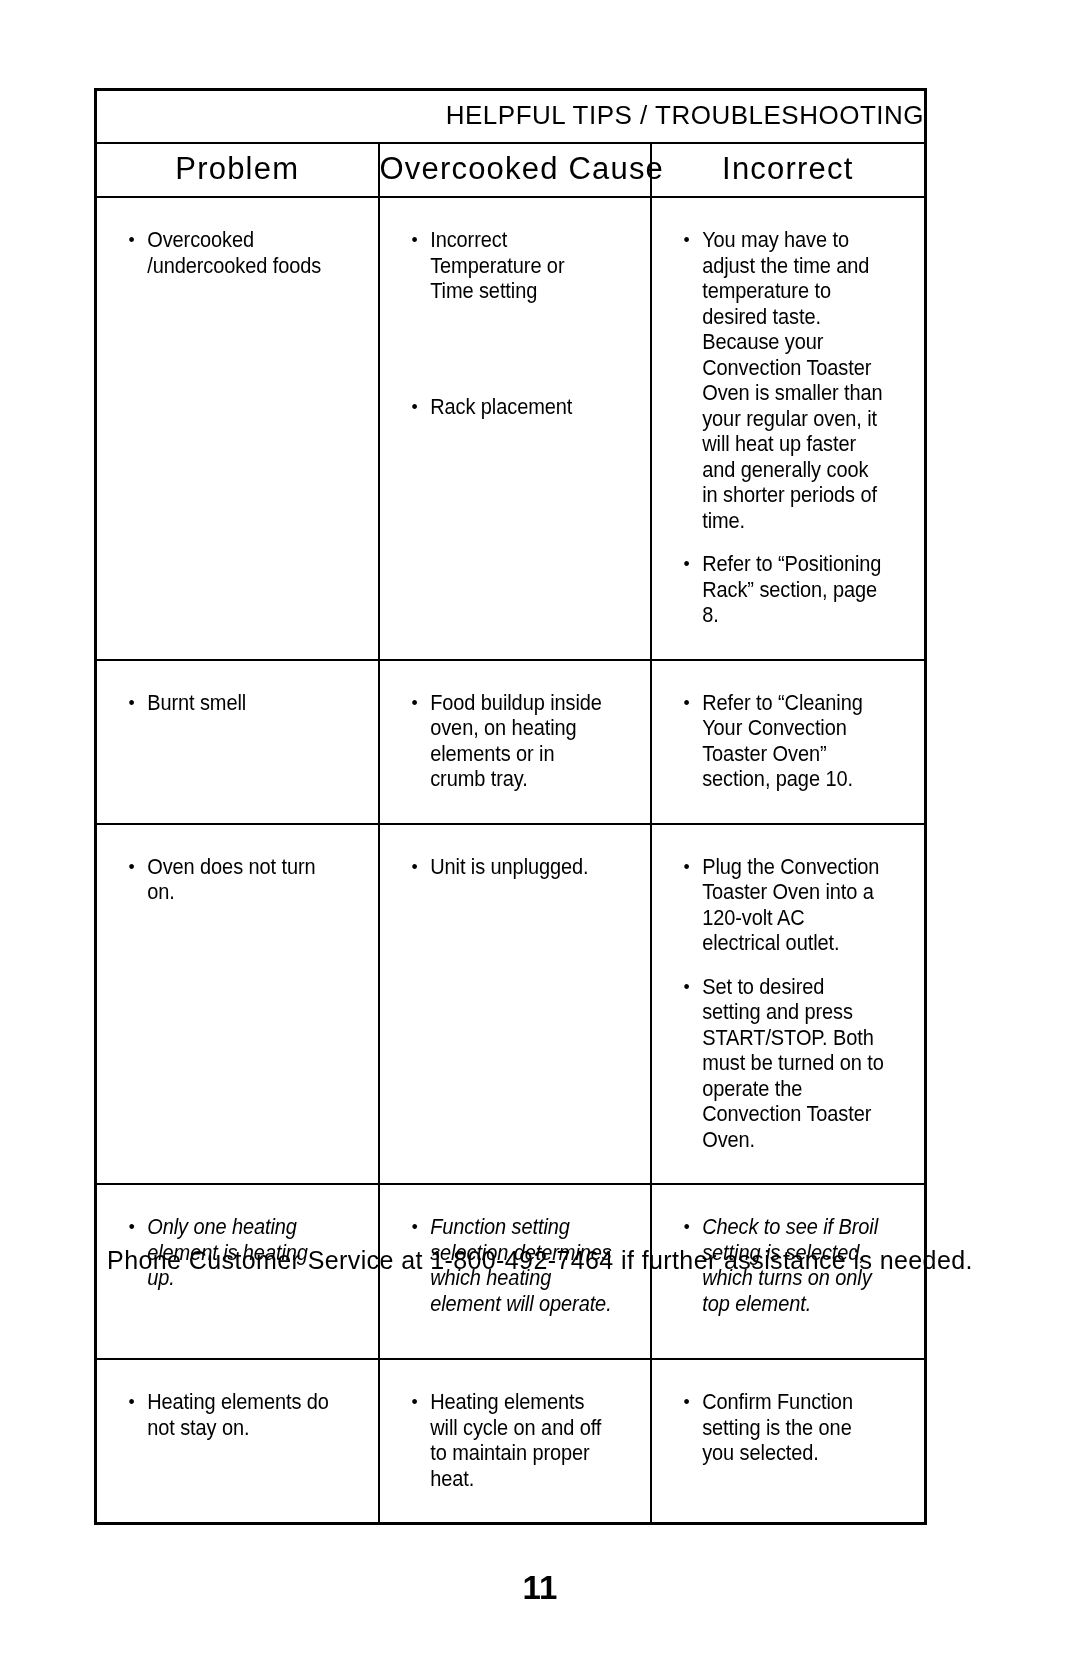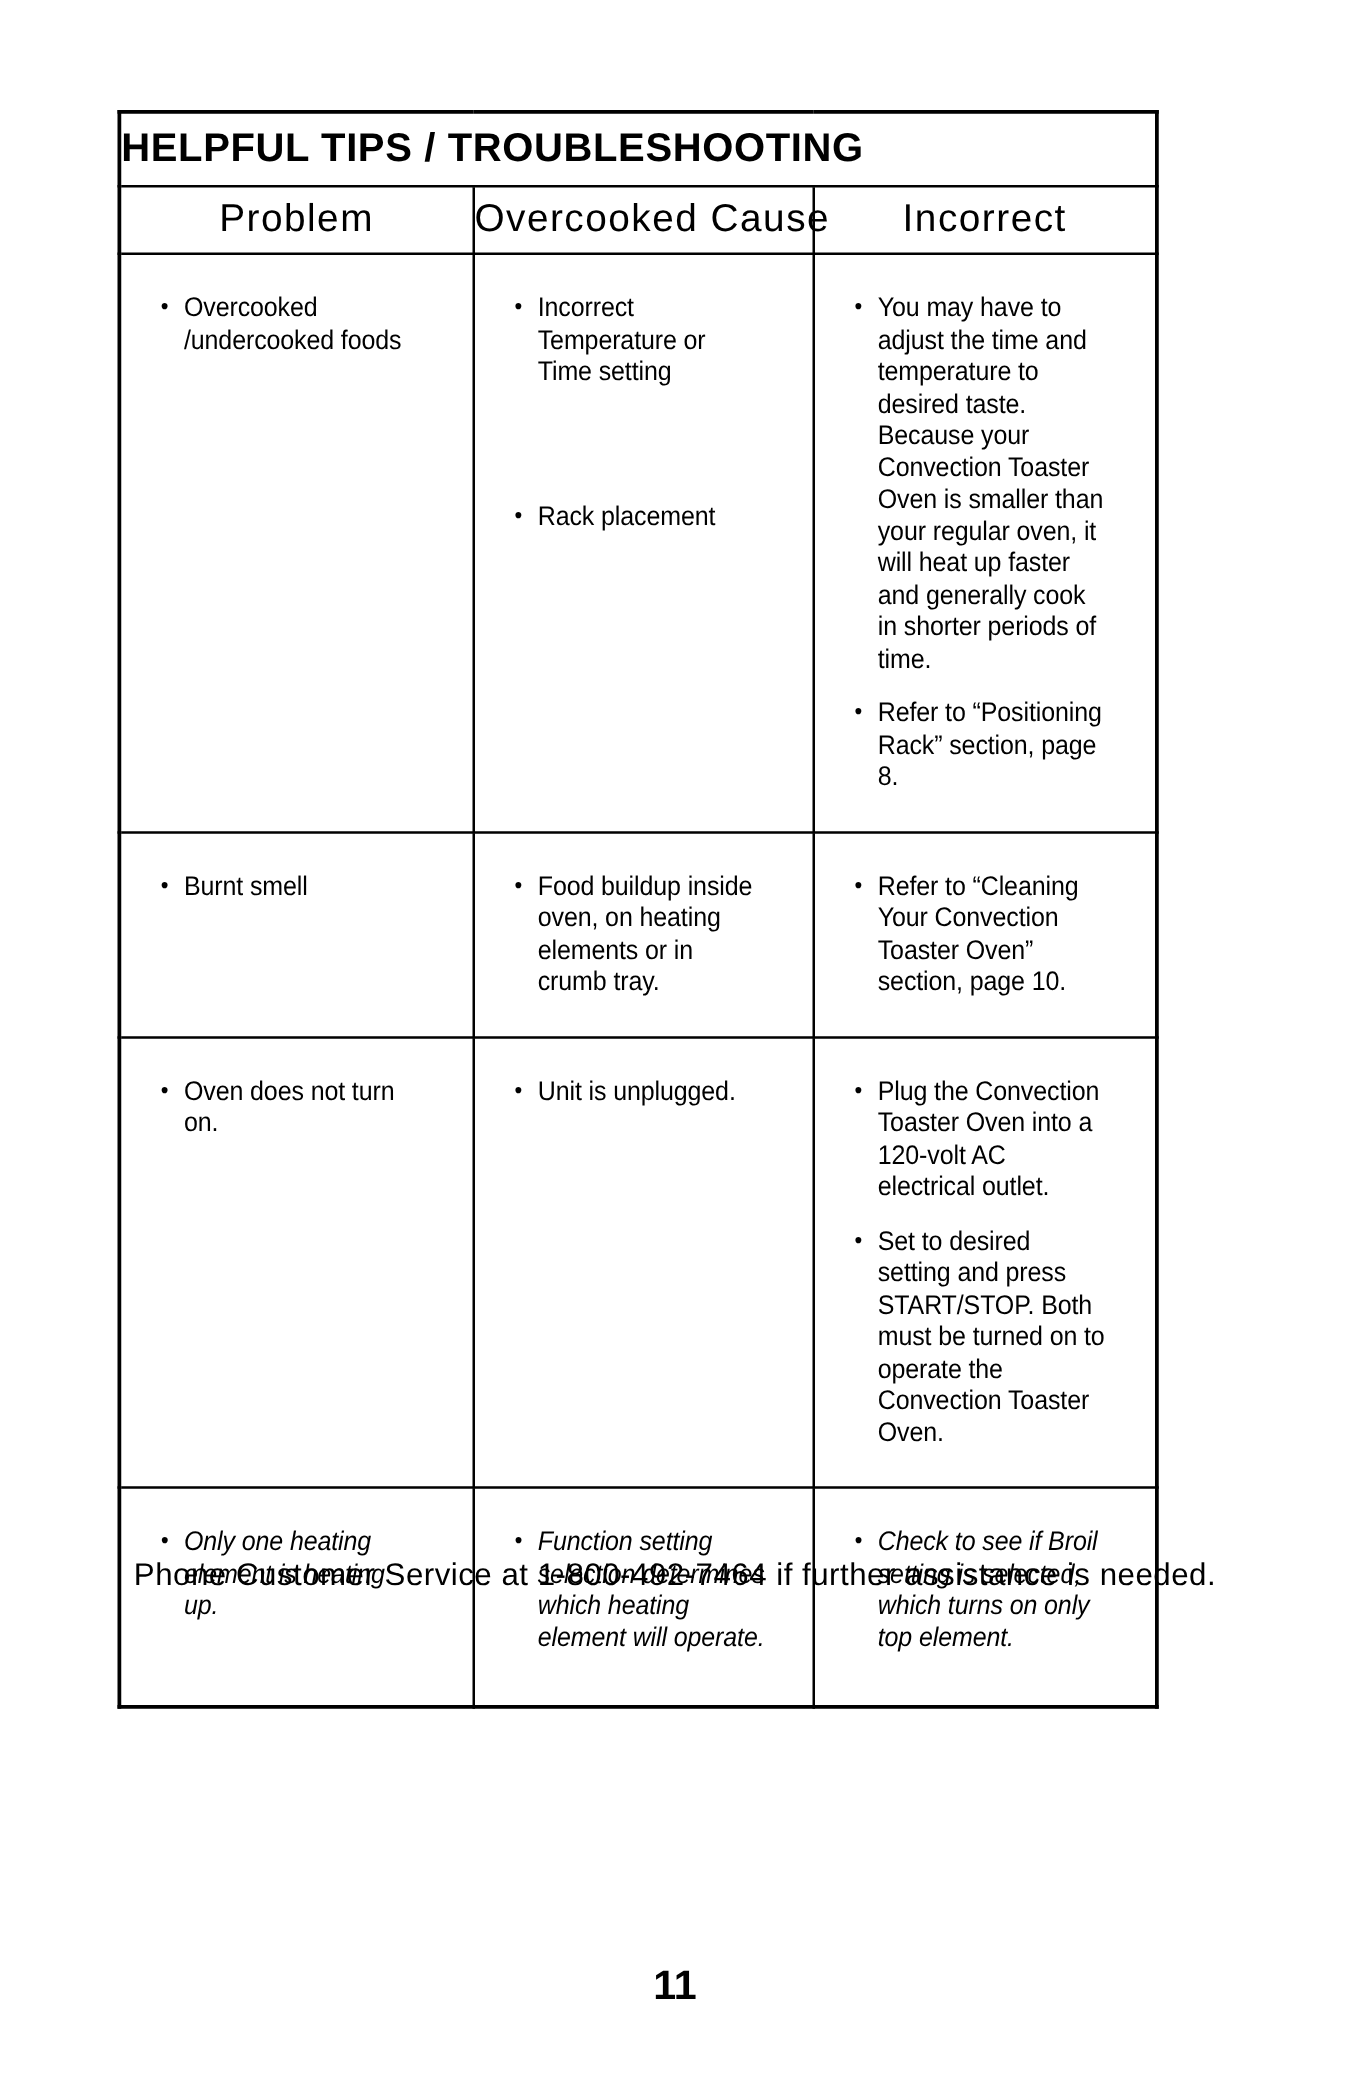--- a/index.html
+++ b/index.html
@@ -37,25 +37,25 @@
     border: 3px solid #000;
   }
   table.tips td, table.tips th {
     border: 2px solid #000;
     vertical-align: top;
     padding: 0;
   }
 
   
   .title-cell {
-    text-align: left;
-    font-size: 32px;
+    text-align: right;
+    font-size: 26px;
     letter-spacing: 0.5px;
     padding: 9px 0 11px 0 !important;
-    font-weight: 700;
+    font-weight: 400;
     white-space: nowrap;
   }
 
   
   .head-cell {
     text-align: center;
     font-size: 31px;
     letter-spacing: 1.2px;
     padding: 7px 0 9px 0 !important;
     font-weight: 400;
@@ -222,20 +222,37 @@
               <li>Function setting selection determines which heating element will operate.</li>
             </ul>
           </td>
           <td class="body-cell tall-4">
             <ul class="blist">
               <li>Check to see if Broil setting is selected, which turns on only top element.</li>
             </ul>
           </td>
         </tr>
 
+        <tr>
+          <td class="body-cell tall-5">
+            <ul class="blist">
+              <li>Heating elements do not stay on.</li>
+            </ul>
+          </td>
+          <td class="body-cell tall-5">
+            <ul class="blist">
+              <li>Heating elements will cycle on and off to maintain proper heat.</li>
+            </ul>
+          </td>
+          <td class="body-cell tall-5">
+            <ul class="blist">
+              <li>Confirm Function setting is the one you selected.</li>
+            </ul>
+          </td>
+        </tr>
       </tbody>
     </table>
   </div>
 
   <div class="footer-note">Phone Customer Service at 1-800-492-7464 if further assistance is needed.</div>
 
   <div class="page-number">11</div>
 
 </div>
 

